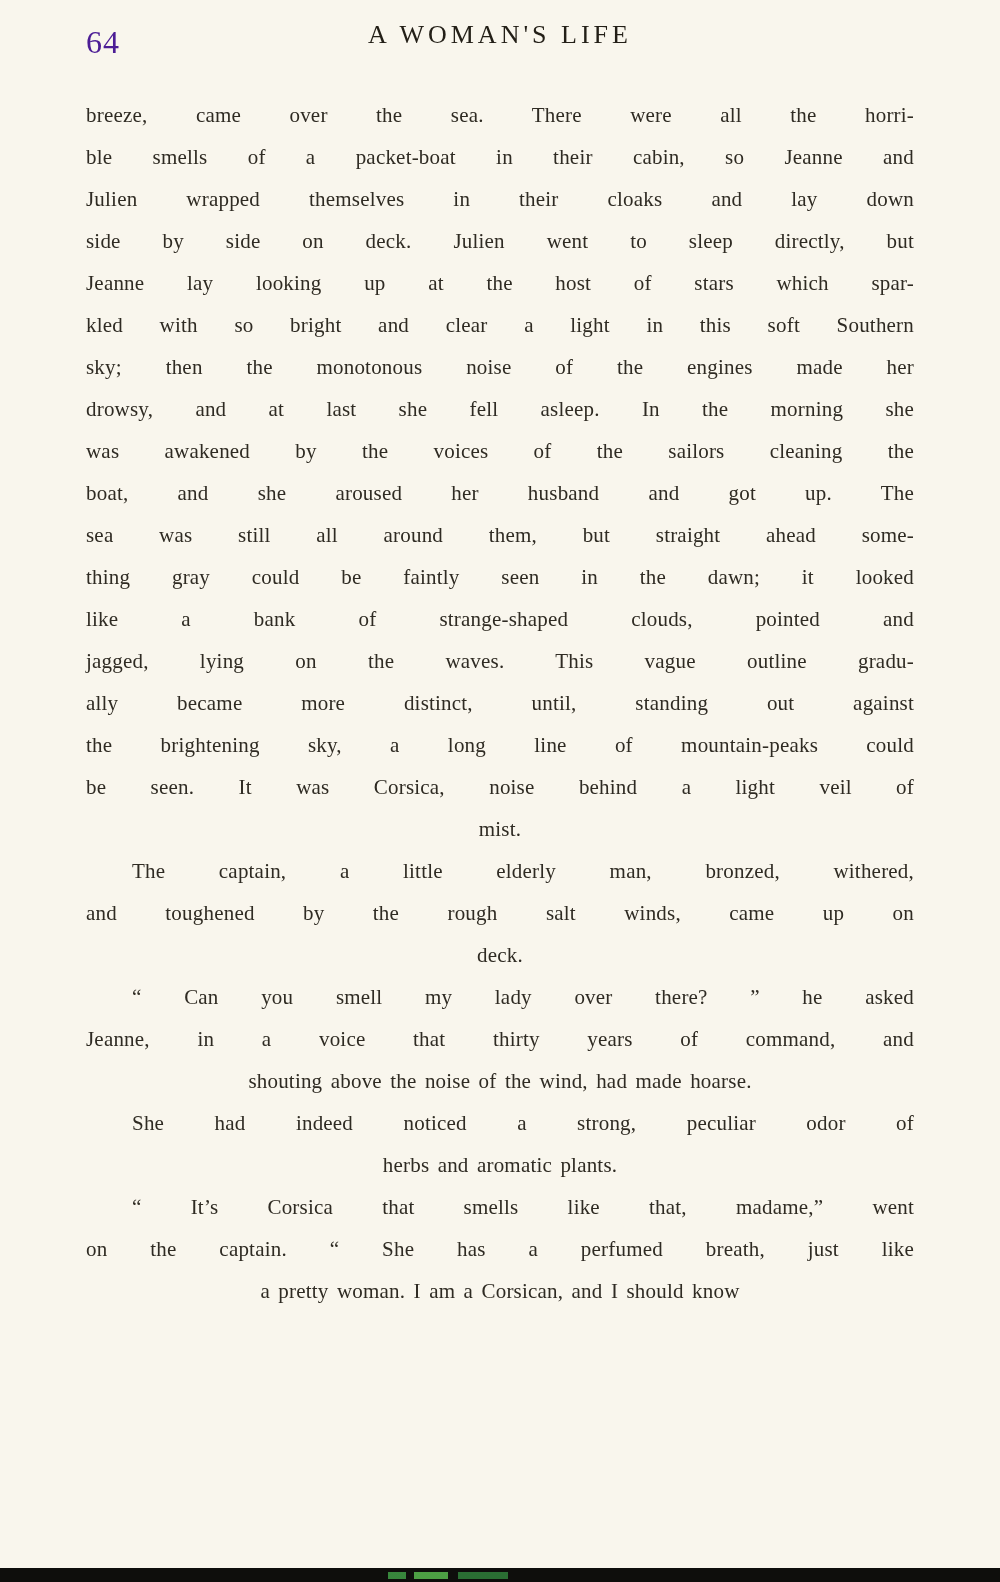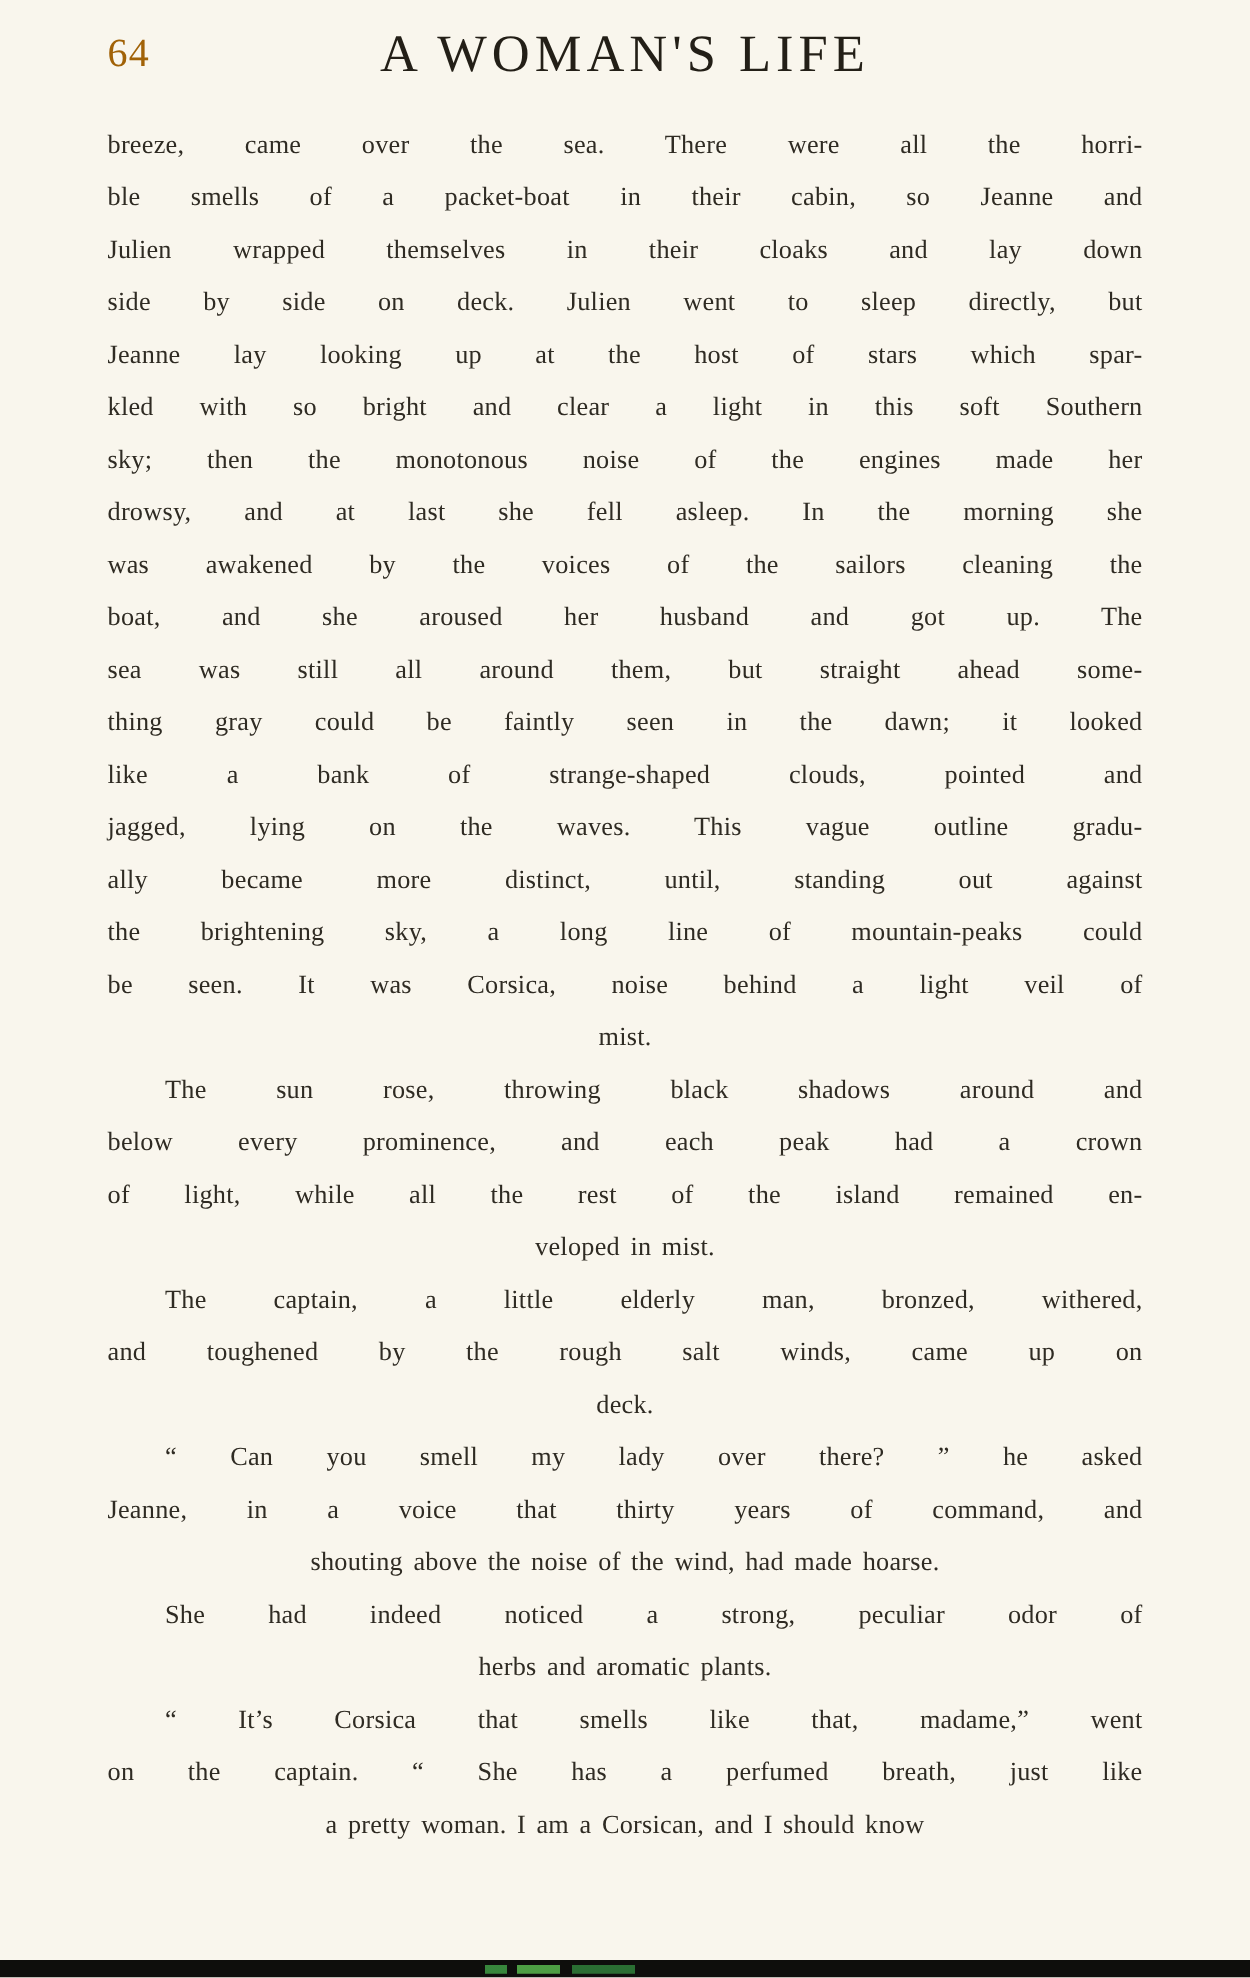--- a/index.html
+++ b/index.html
@@ -25,29 +25,29 @@
     position: relative;
     height: 48px;
     margin-bottom: 26px;
   }
   .page-number {
     position: absolute;
     left: 0;
     top: 4px;
     font-size: 32px;
     letter-spacing: 1px;
-    color: #a16207;
+    color: #4c1d95;
   }
   .page-title {
     position: absolute;
     left: 0;
     right: 0;
     top: 0;
     text-align: center;
-    font-size: 42px;
+    font-size: 26px;
     letter-spacing: 4px;
     color: #231f17;
     font-weight: normal;
   }
   .text-block {
     font-size: 21px;
     line-height: 42px;
     word-spacing: 0.14em;
     letter-spacing: 0.2px;
   }
@@ -109,26 +109,20 @@
         <div class="line">sea was still all around them, but straight ahead some-</div>
         <div class="line">thing gray could be faintly seen in the dawn; it looked</div>
         <div class="line">like a bank of strange-shaped clouds, pointed and</div>
         <div class="line">jagged, lying on the waves.  This vague outline gradu-</div>
         <div class="line">ally became more distinct, until, standing out against</div>
         <div class="line">the brightening sky, a long line of mountain-peaks could</div>
         <div class="line">be seen.  It was Corsica, noise behind a light veil of</div>
         <div class="line last">mist.</div>
       </div>
       <div class="paragraph">
-        <div class="line indent">The sun rose, throwing black shadows around and</div>
-        <div class="line">below every prominence, and each peak had a crown</div>
-        <div class="line">of light, while all the rest of the island remained en-</div>
-        <div class="line last">veloped in mist.</div>
-      </div>
-      <div class="paragraph">
         <div class="line indent">The captain, a little elderly man, bronzed, withered,</div>
         <div class="line">and toughened by the rough salt winds, came up on</div>
         <div class="line last">deck.</div>
       </div>
       <div class="paragraph">
         <div class="line indent">“ Can you smell my lady over there? ” he asked</div>
         <div class="line">Jeanne, in a voice that thirty years of command, and</div>
         <div class="line last">shouting above the noise of the wind, had made hoarse.</div>
       </div>
       <div class="paragraph">

